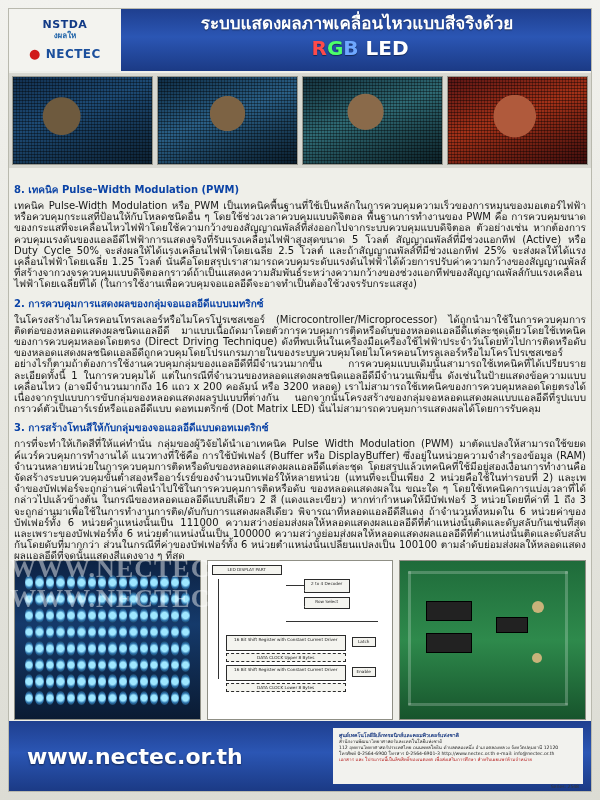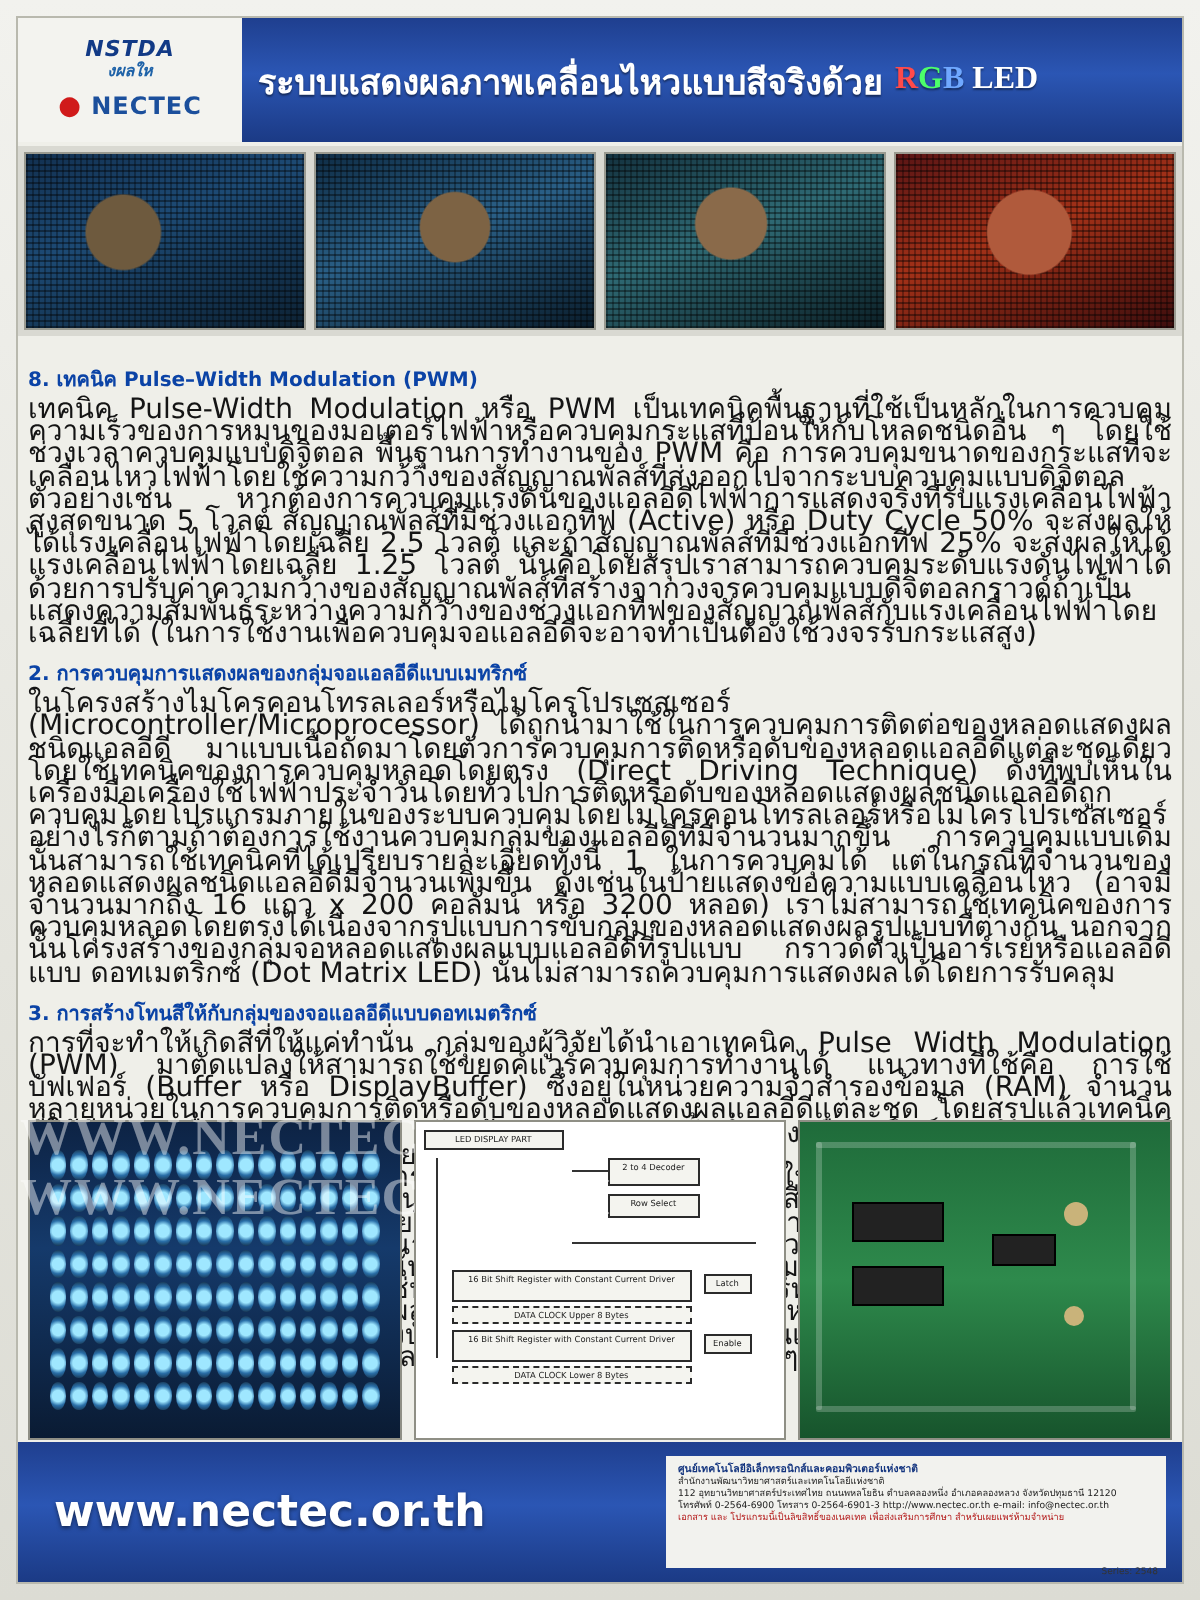--- a/index.html
+++ b/index.html
@@ -27,36 +27,37 @@
     background:linear-gradient(#1f3f8f,#2b56b4 45%,#1b3a85);
     overflow:hidden;
   }
   .logos{
     position:absolute;left:0;top:0;width:112px;height:62px;
     background:#f3f3ef;
     display:flex;flex-direction:column;align-items:center;justify-content:center;
   }
   .logo-nstda{
     font-size:11px;font-weight:bold;color:#123a86;letter-spacing:.5px;
-    line-height:11px;text-align:center;font-style:italic;
+    line-height:11px;text-align:center;
   }
   .logo-nstda small{display:block;font-size:8px;color:#1e62a8;letter-spacing:0;}
   .logo-nectec{
     margin-top:5px;font-size:12px;font-weight:bold;color:#1b4f9c;
     letter-spacing:.5px;
   }
   .logo-nectec .dot{color:#d01a1a;font-size:13px;}
   .header-title{
     position:absolute;left:120px;top:0;right:6px;height:62px;
     display:flex;align-items:center;
     color:#ffffff;font-size:17px;font-weight:bold;
     text-shadow:0 1px 1px rgba(0,0,0,.45);
     white-space:nowrap;
-  }
-  .header-title .rgb{color:#ffffff;margin-left:6px;font-size:16px;font-family:Liberation Serif, serif;}
+    flex-direction:column;
+  }
+  .header-title .rgb{color:#ffffff;margin-left:6px;font-size:20px;}
   .header-title .r{color:#ff4a4a;}
   .header-title .g{color:#4cff6a;}
   .header-title .b{color:#6fa8ff;}
   
   .photos{
     position:absolute;left:9px;top:73px;right:9px;height:95px;
     display:flex;gap:4px;background:#d9d9d2;padding:3px;box-sizing:border-box;
   }
   .photo{
     flex:1;position:relative;overflow:hidden;border:1px solid #9a9a90;
@@ -92,21 +93,21 @@
     color:#1d4d0e;
     font-size:9.5px;font-weight:bold;
     padding:2px 6px;
     margin-bottom:5px;
   }
   h2.sec{
     color:#0b43a6;font-size:10px;font-weight:bold;
     margin:6px 0 3px 0;
   }
   p.body{
-    font-size:14px;line-height:11.2px;text-align:justify;
+    font-size:10px;line-height:11.2px;text-align:justify;
     margin:0 0 5px 0;color:#141414;
   }
   .figwrap{
     position:absolute;left:14px;right:14px;top:560px;height:160px;
     display:flex;gap:6px;
   }
   .fig{
     flex:1;border:1px solid #8f8f85;position:relative;overflow:hidden;
   }
   .fig-led{

